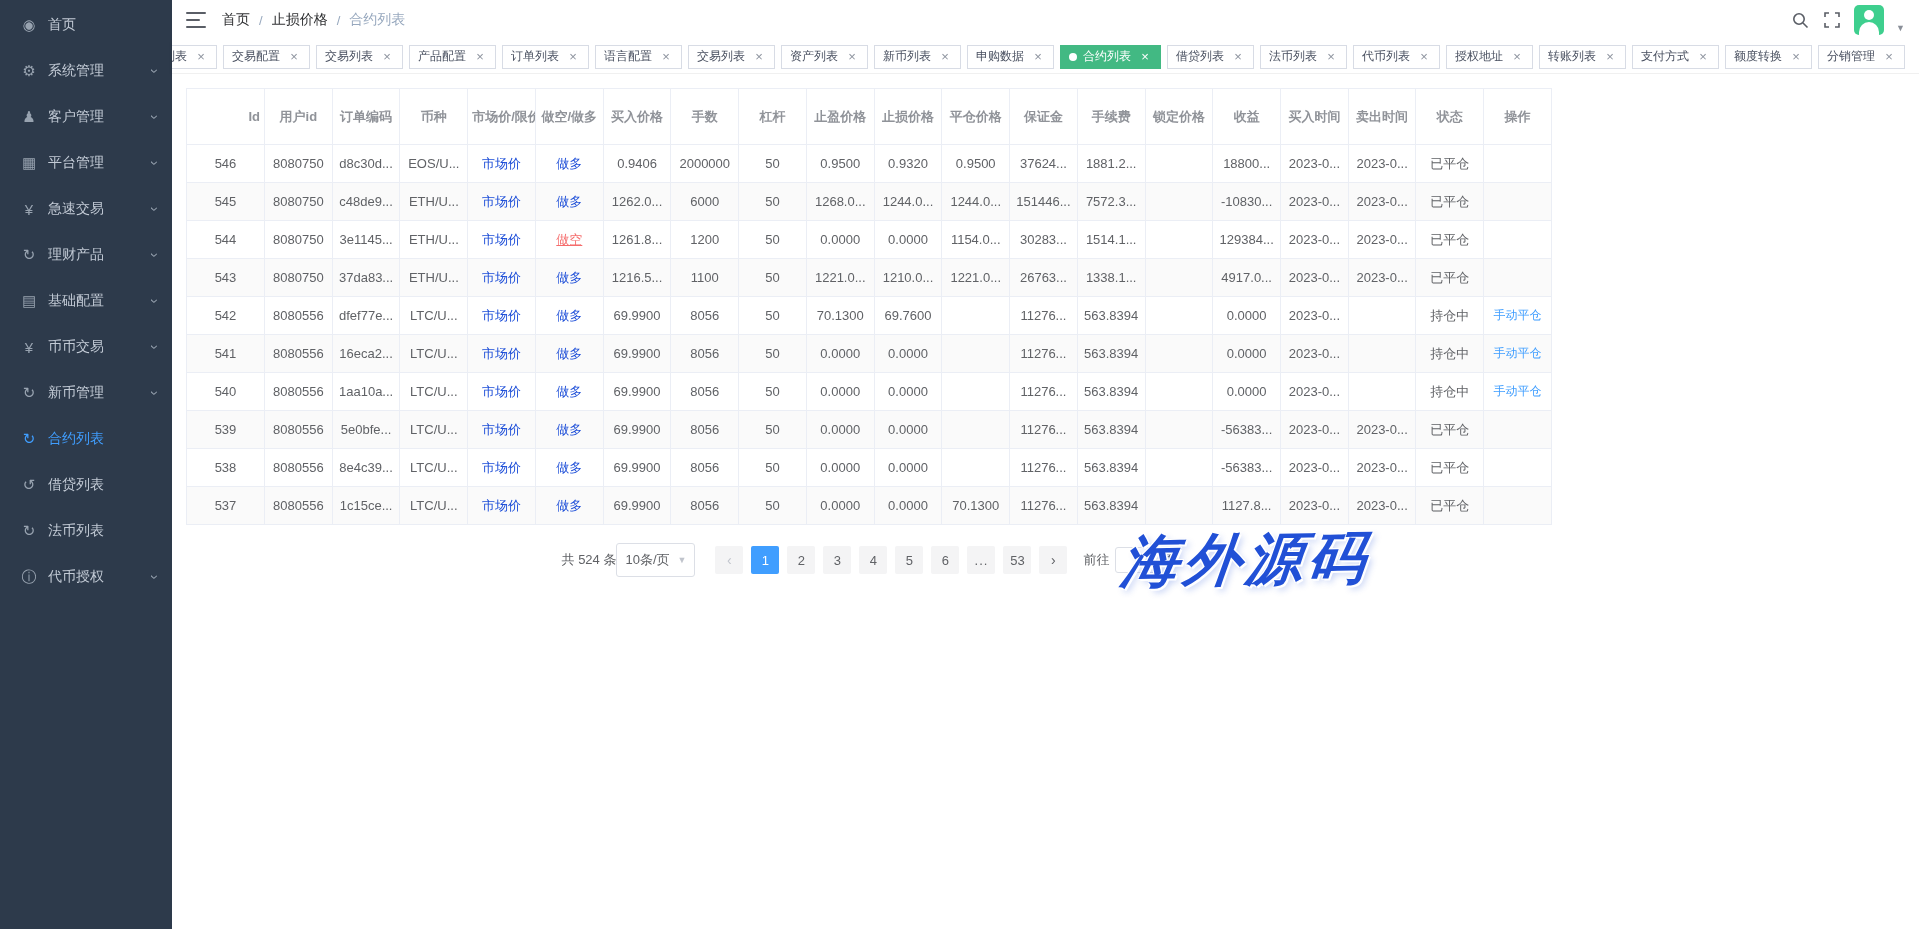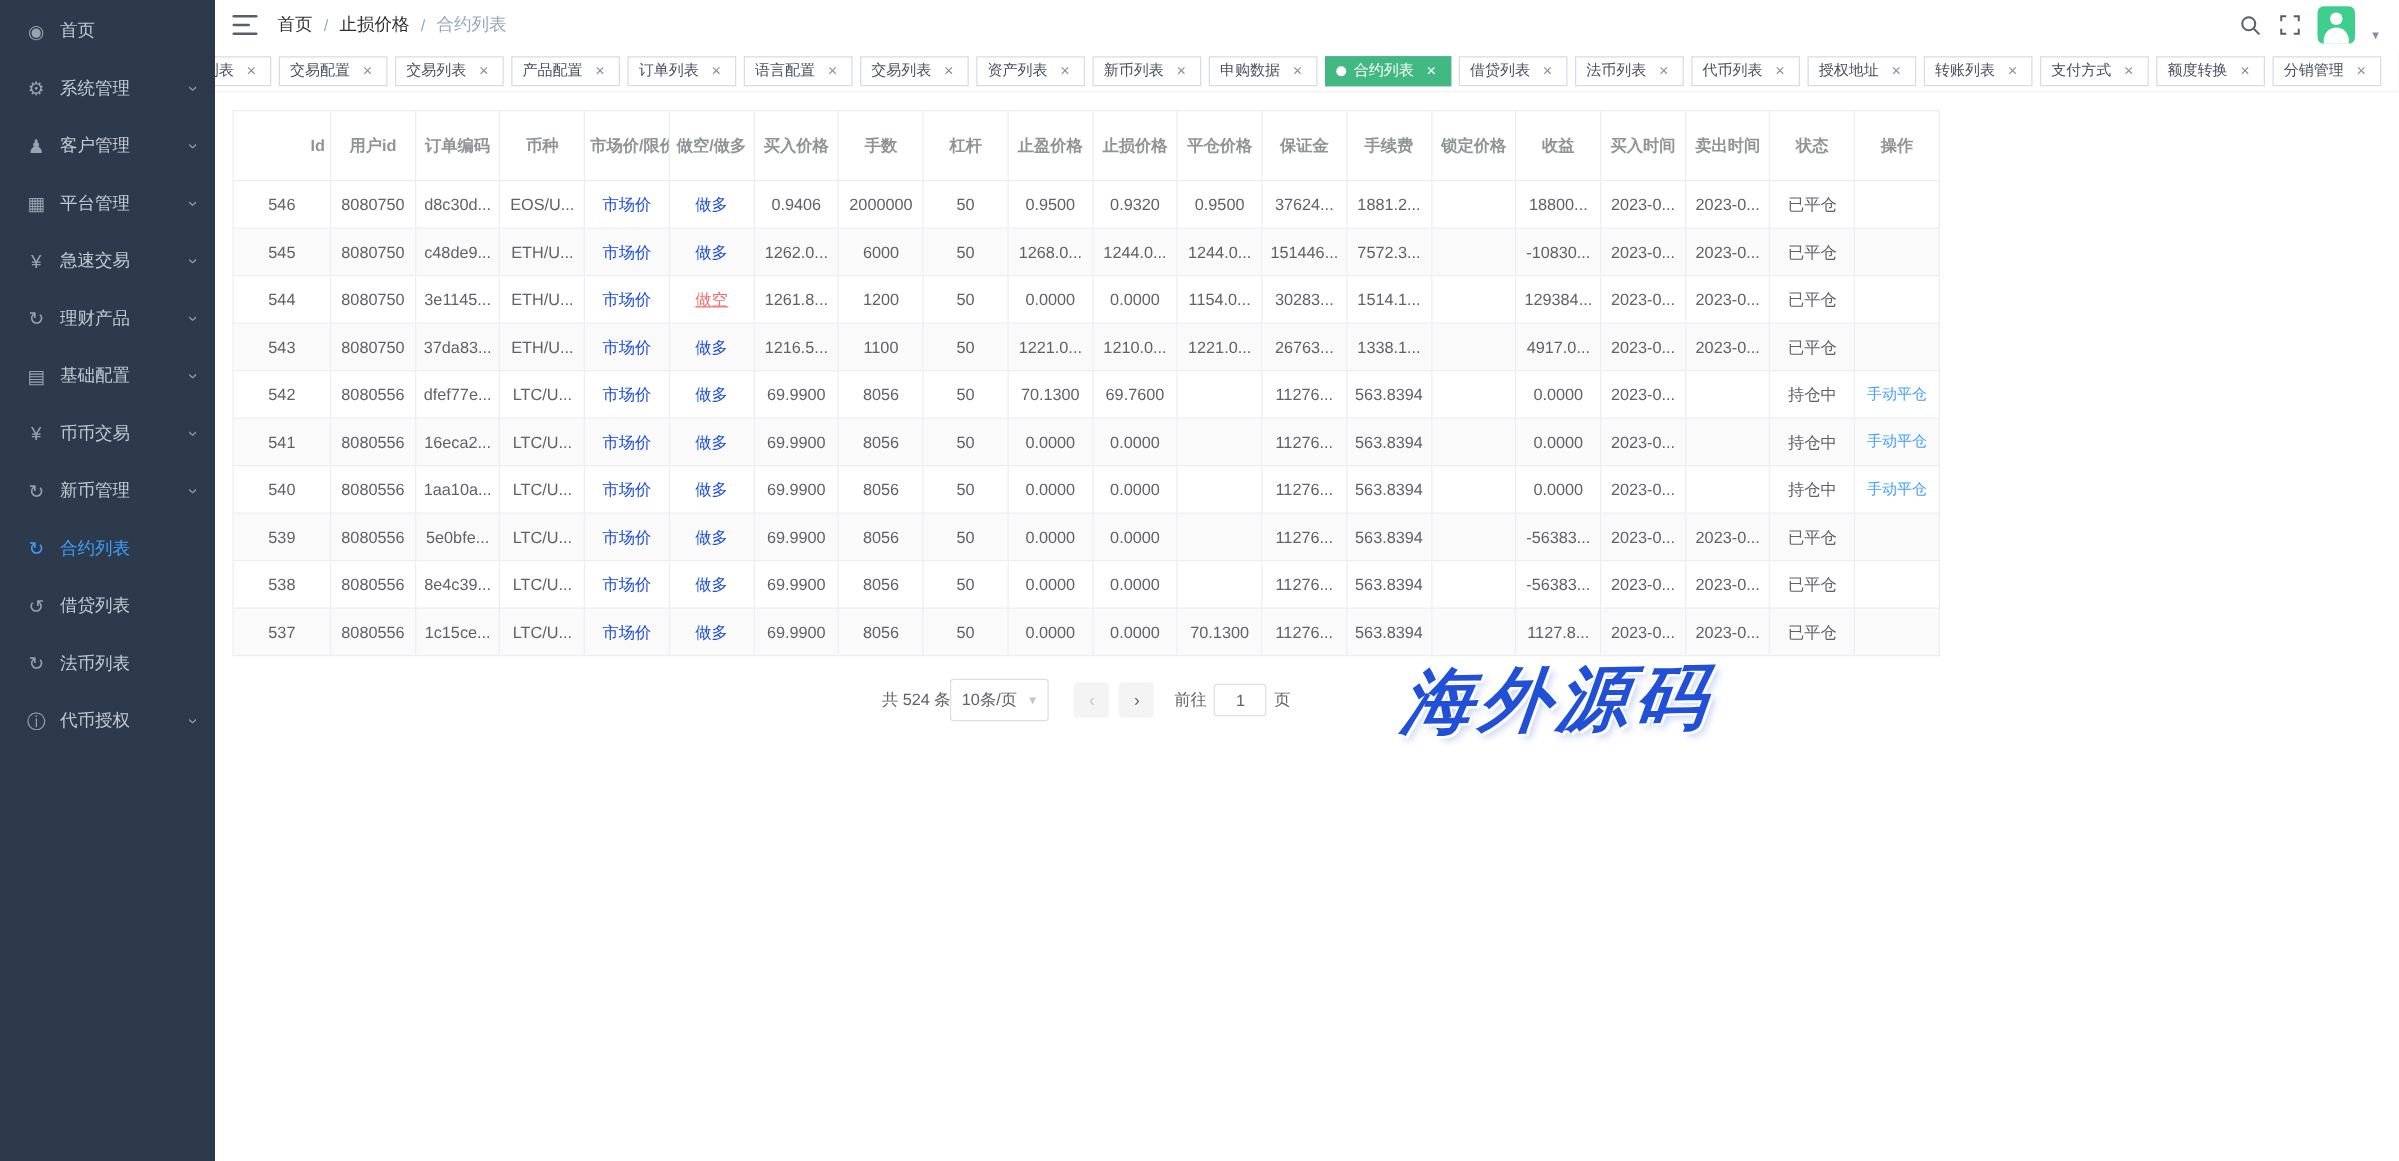--- a/index.html
+++ b/index.html
@@ -508,20 +508,21 @@
           </tbody>
       </table>
 
       <div class="pagination">
         <span class="total">共 524 条</span>
         <span class="size-select">
           <span>10条/页</span>
           <span class="sel-caret">▼</span>
         </span>
         <button class="page-btn nav disabled">‹</button>
+        <span><button class="page-btn active">1</button><button class="page-btn">2</button><button class="page-btn">3</button><button class="page-btn">4</button><button class="page-btn">5</button><button class="page-btn">6</button><button class="page-btn more">...</button><button class="page-btn">53</button></span>
         <button class="page-btn nav">›</button>
         <span class="goto">
           <span>前往</span>
           <input value="1" style="">
           <span>页</span>
         </span>
       </div>
 
       <div class="watermark">海外源码</div>
     </div>

